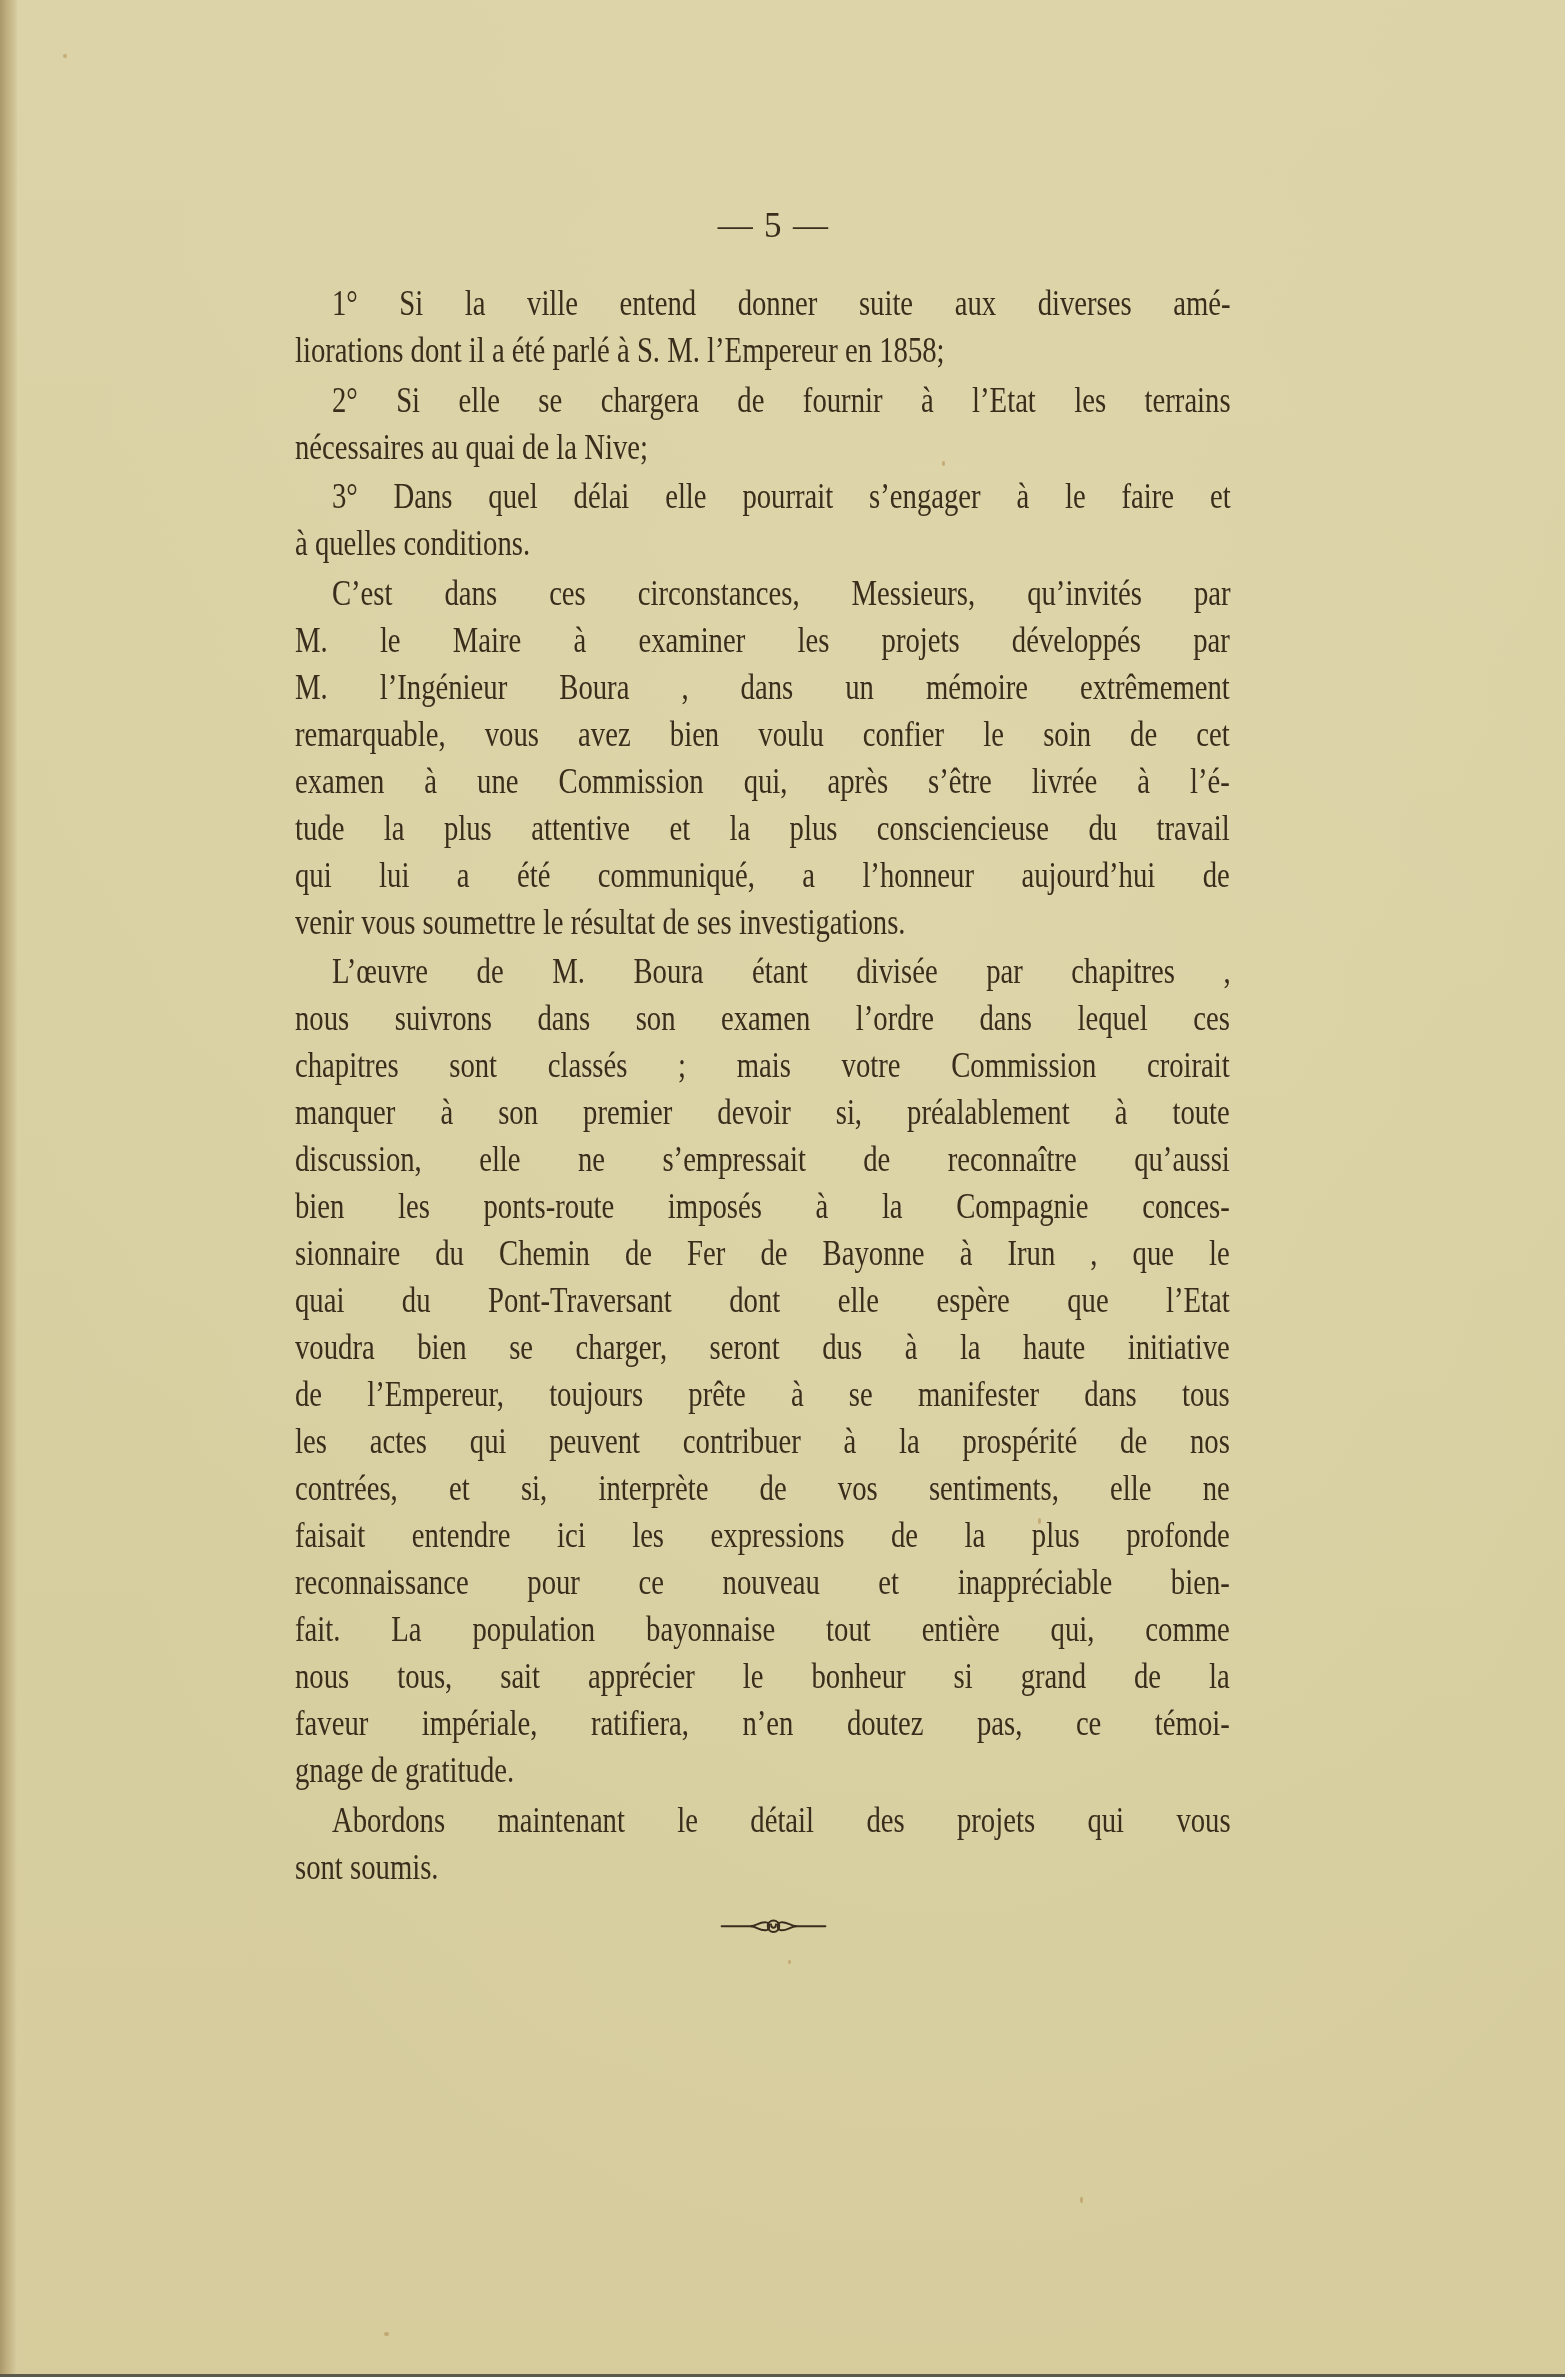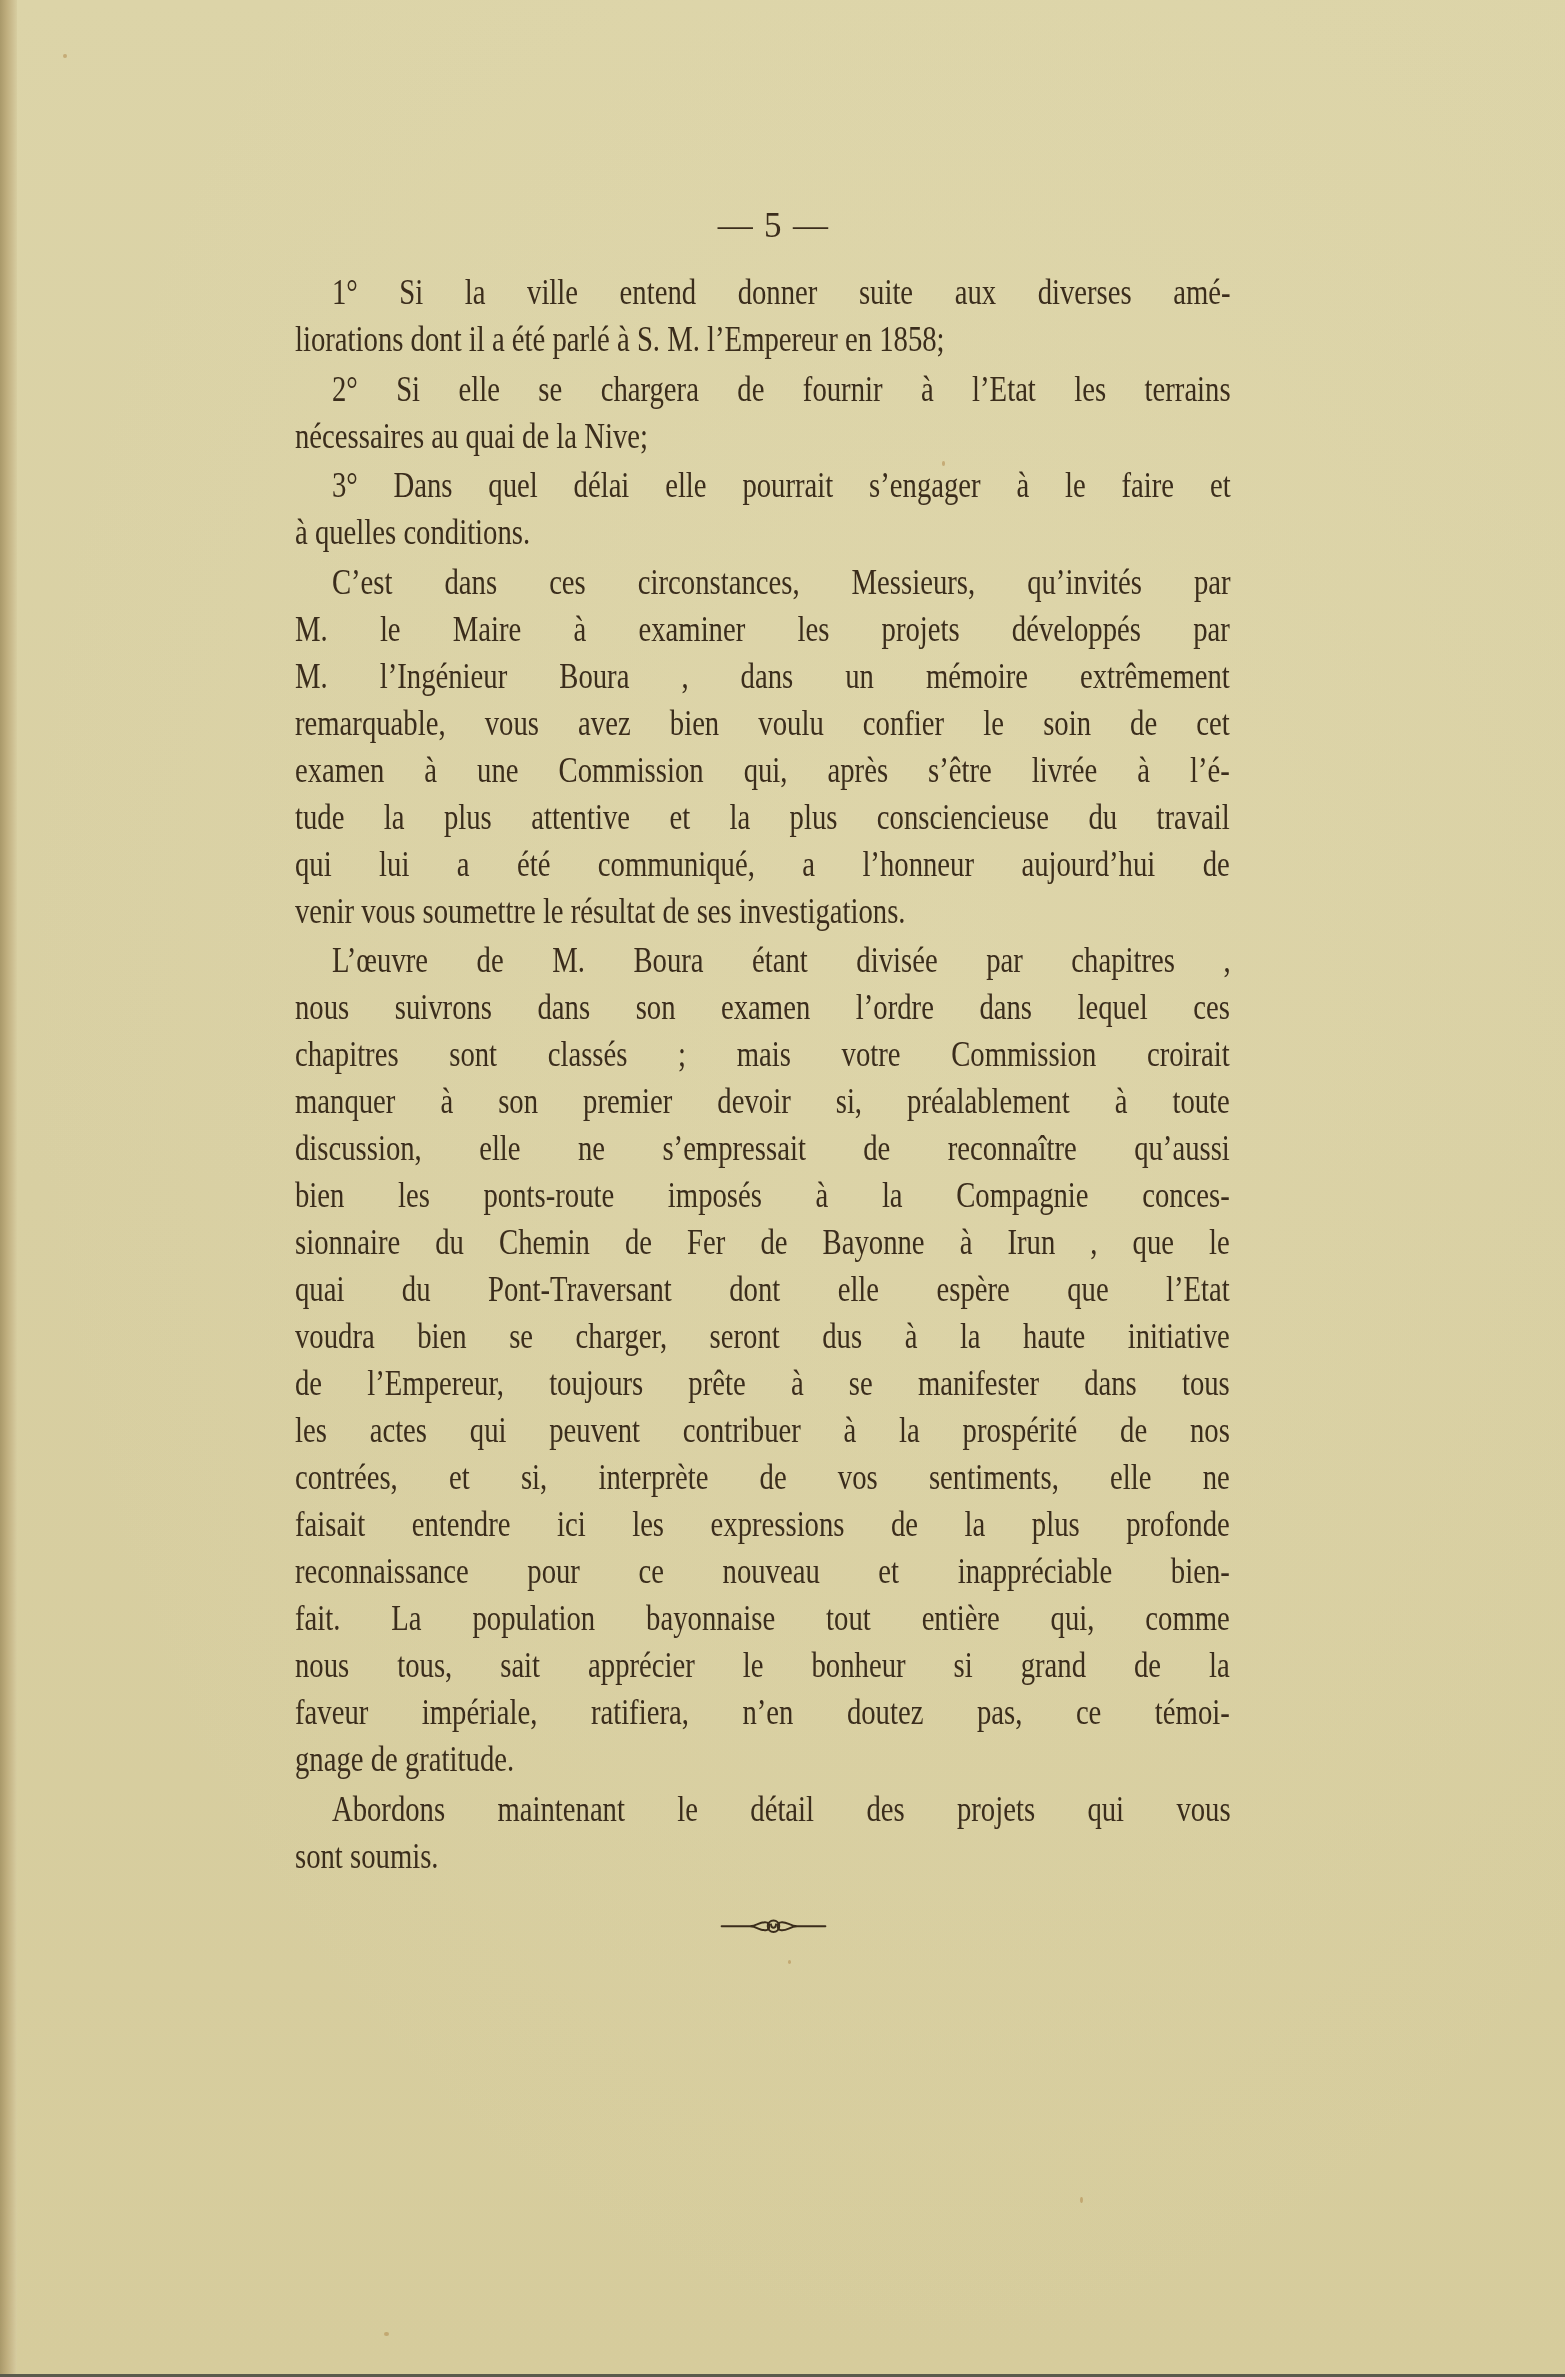--- a/index.html
+++ b/index.html
@@ -21,21 +21,21 @@
   }
   .bottom-edge {
     position:absolute; left:0; bottom:0; width:1566px; height:2.6px; background:#5b5a4c;
   }
   .page-number {
     position:absolute; top:206px; left:0; width:1566px; text-align:center;
     font-size:35px; letter-spacing:1.3px; padding-left:-19px;
   }
   .page-number span { display:inline-block; margin-left:-19px; }
   .text-block {
-    position:absolute; left:295px; top:269px; width:935px;
+    position:absolute; left:295px; top:280px; width:935px;
   }
   .line {
     height:47px; line-height:47px;
     font-size:35px;
     white-space:nowrap;
     text-align:justify; text-align-last:justify;
     transform:scaleX(0.82); transform-origin:left center;
     width:1140px;
   }
   .line.indent { padding-left:45px; width:1096px; }

